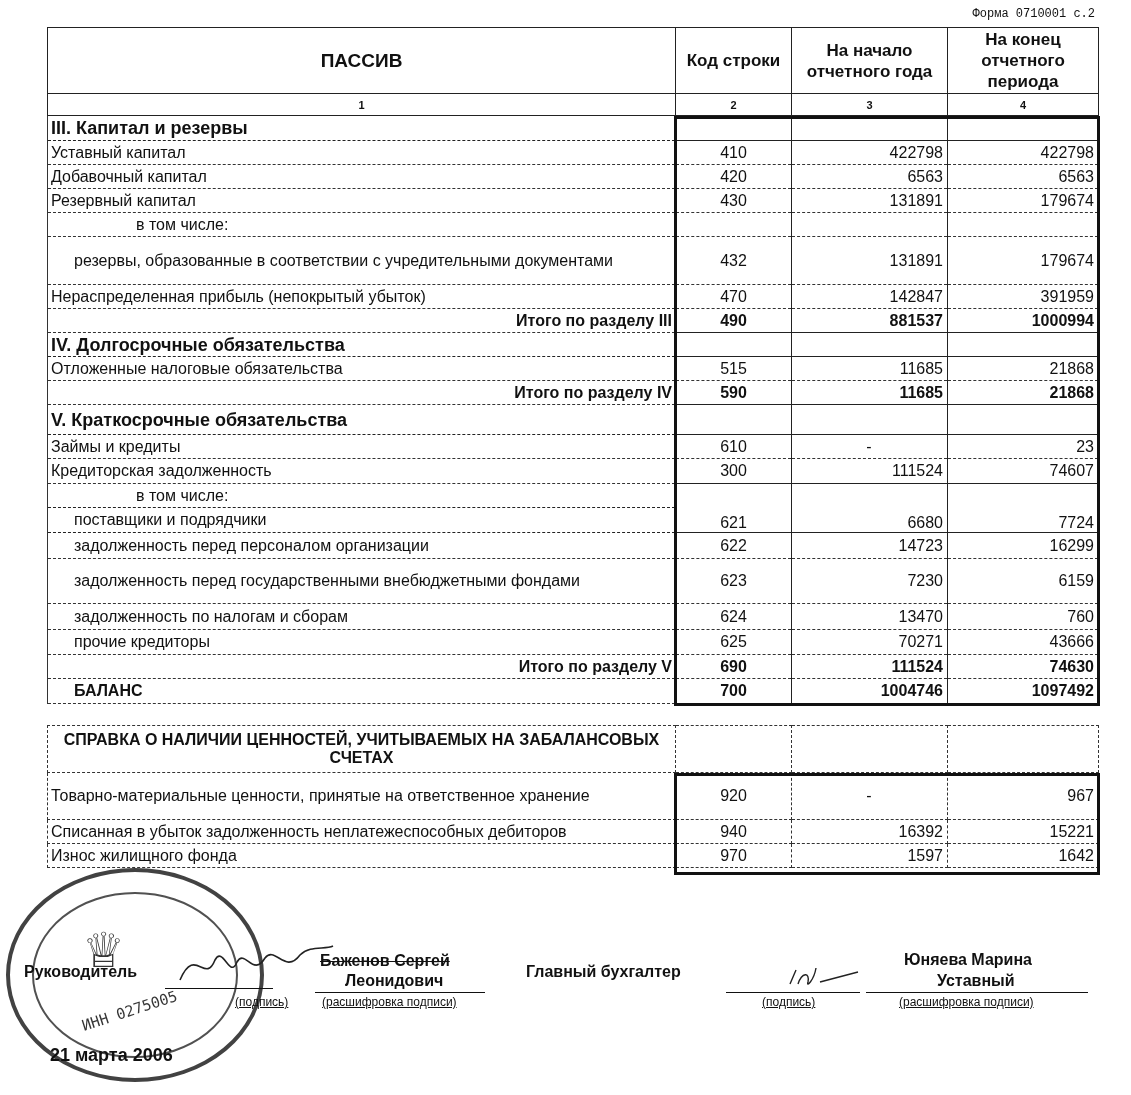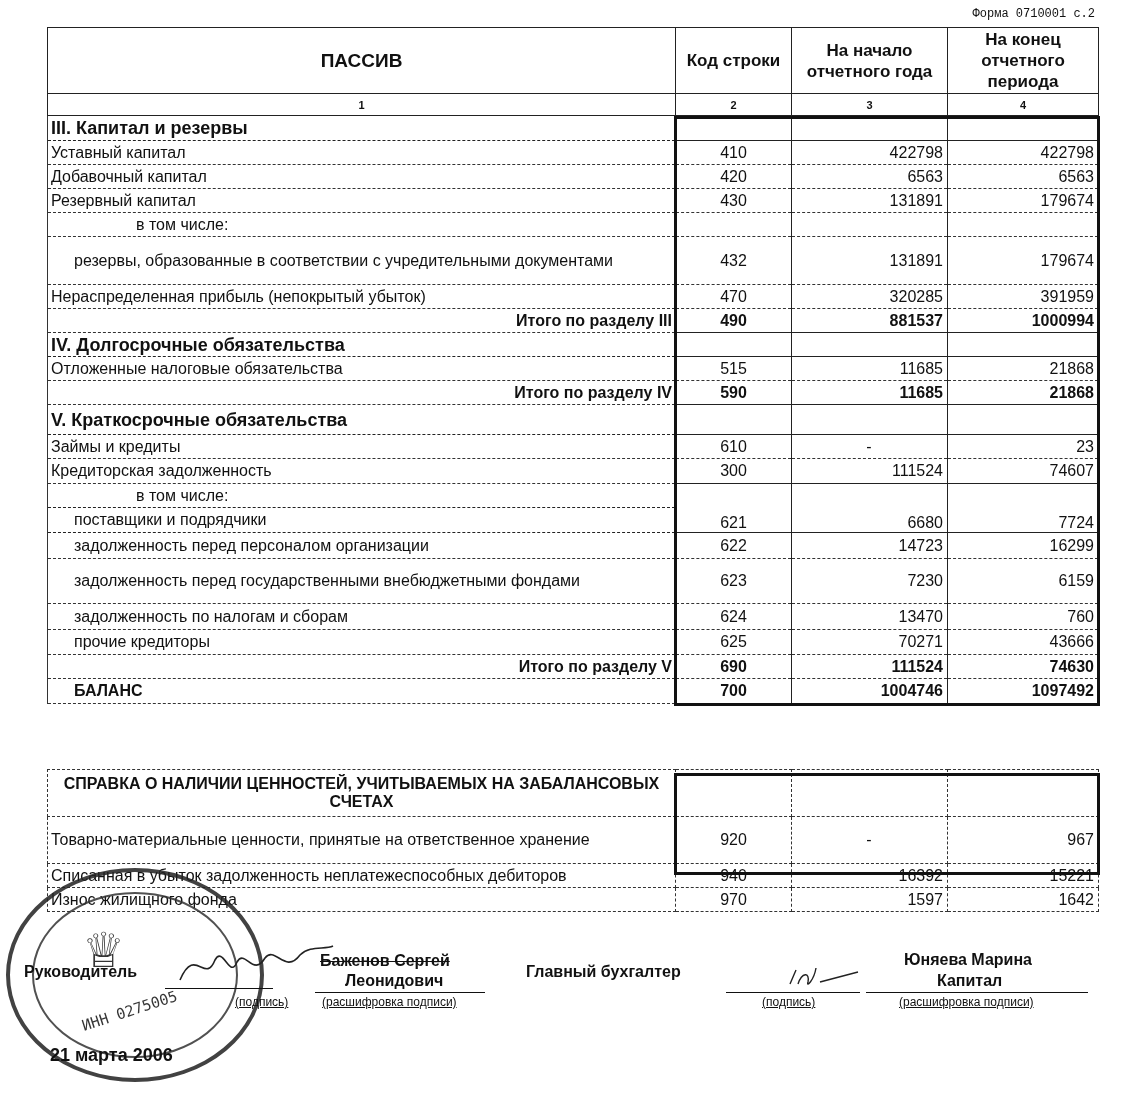--- a/index.html
+++ b/index.html
@@ -32,21 +32,21 @@
   td.ind2 { padding-left: 26px; }
   td.ind0b { padding-left: 26px; font-weight: bold; }
 
   
   tr.d td { border-top: 1px dashed #333; border-bottom: 1px dashed #333; }
   td.lbl, td.sec, td.total { border-top-style: dashed; border-bottom-style: dashed; border-left: 1px solid #333; border-right: none; }
 
   
   .frame { position: absolute; border: 3px solid #111; pointer-events: none; }
 
-  #ref { left: 47px; top: 725px; width: 1051px; margin-top: 44px; }
+  #ref { left: 47px; top: 725px; width: 1051px; }
   #ref col.c1 { width: 628px; }
   #ref col.c2 { width: 116px; }
   #ref col.c3 { width: 156px; }
   #ref col.c4 { width: 151px; }
   #ref td { border: 1px dashed #333; }
   #ref .rh td { font-weight: bold; text-align: center; font-size: 16px; height: 46px; }
 
   .sign { position: absolute; font-size: 15px; }
   .sign.b { font-weight: bold; font-size: 16px; }
   .line { position: absolute; border-top: 1px solid #111; height: 0; }
@@ -122,21 +122,21 @@
   </tr>
   <tr class="d" style="height:48px">
     <td class="lbl ind2">резервы, образованные в соответствии с учредительными документами</td>
     <td class="code">432</td>
     <td class="val">131891</td>
     <td class="val">179674</td>
   </tr>
   <tr class="d" style="height:24px">
     <td class="lbl">Нераспределенная прибыль (непокрытый убыток)</td>
     <td class="code">470</td>
-    <td class="val">320285</td>
+    <td class="val">142847</td>
     <td class="val">391959</td>
   </tr>
   <tr class="d bold" style="height:24px">
     <td class="total">Итого по разделу III</td>
     <td class="code">490</td>
     <td class="val">881537</td>
     <td class="val">1000994</td>
   </tr>
 
   <tr style="height:24px">
@@ -280,17 +280,17 @@
 <div class="cap" style="left:235px; top:995px;">(подпись)</div>
 <div class="cap" style="left:322px; top:995px;">(расшифровка подписи)</div>
 
 <div class="sign b" style="left:526px; top:963px;">Главный бухгалтер</div>
 <svg style="position:absolute; left:780px; top:958px;" width="90" height="34">
   <path d="M10,26 L16,12 M18,26 C22,14 30,14 28,24 C26,30 34,22 36,10 M40,24 L78,14" stroke="#222" stroke-width="1.4" fill="none"></path>
 </svg>
 <div class="line" style="left:726px; top:992px; width:134px;"></div>
 <div class="line" style="left:866px; top:992px; width:222px;"></div>
 <div class="sign b" style="left:904px; top:951px;">Юняева Марина</div>
-<div class="sign b" style="left:937px; top:972px;">Капитал</div>
+<div class="sign b" style="left:937px; top:972px;">Уставный</div>
 <div class="cap" style="left:762px; top:995px;">(подпись)</div>
 <div class="cap" style="left:899px; top:995px;">(расшифровка подписи)</div>
 
 <div class="sign b" style="left:50px; top:1045px; font-size:18px;">21 марта 2006</div>
 
 </body></html>

